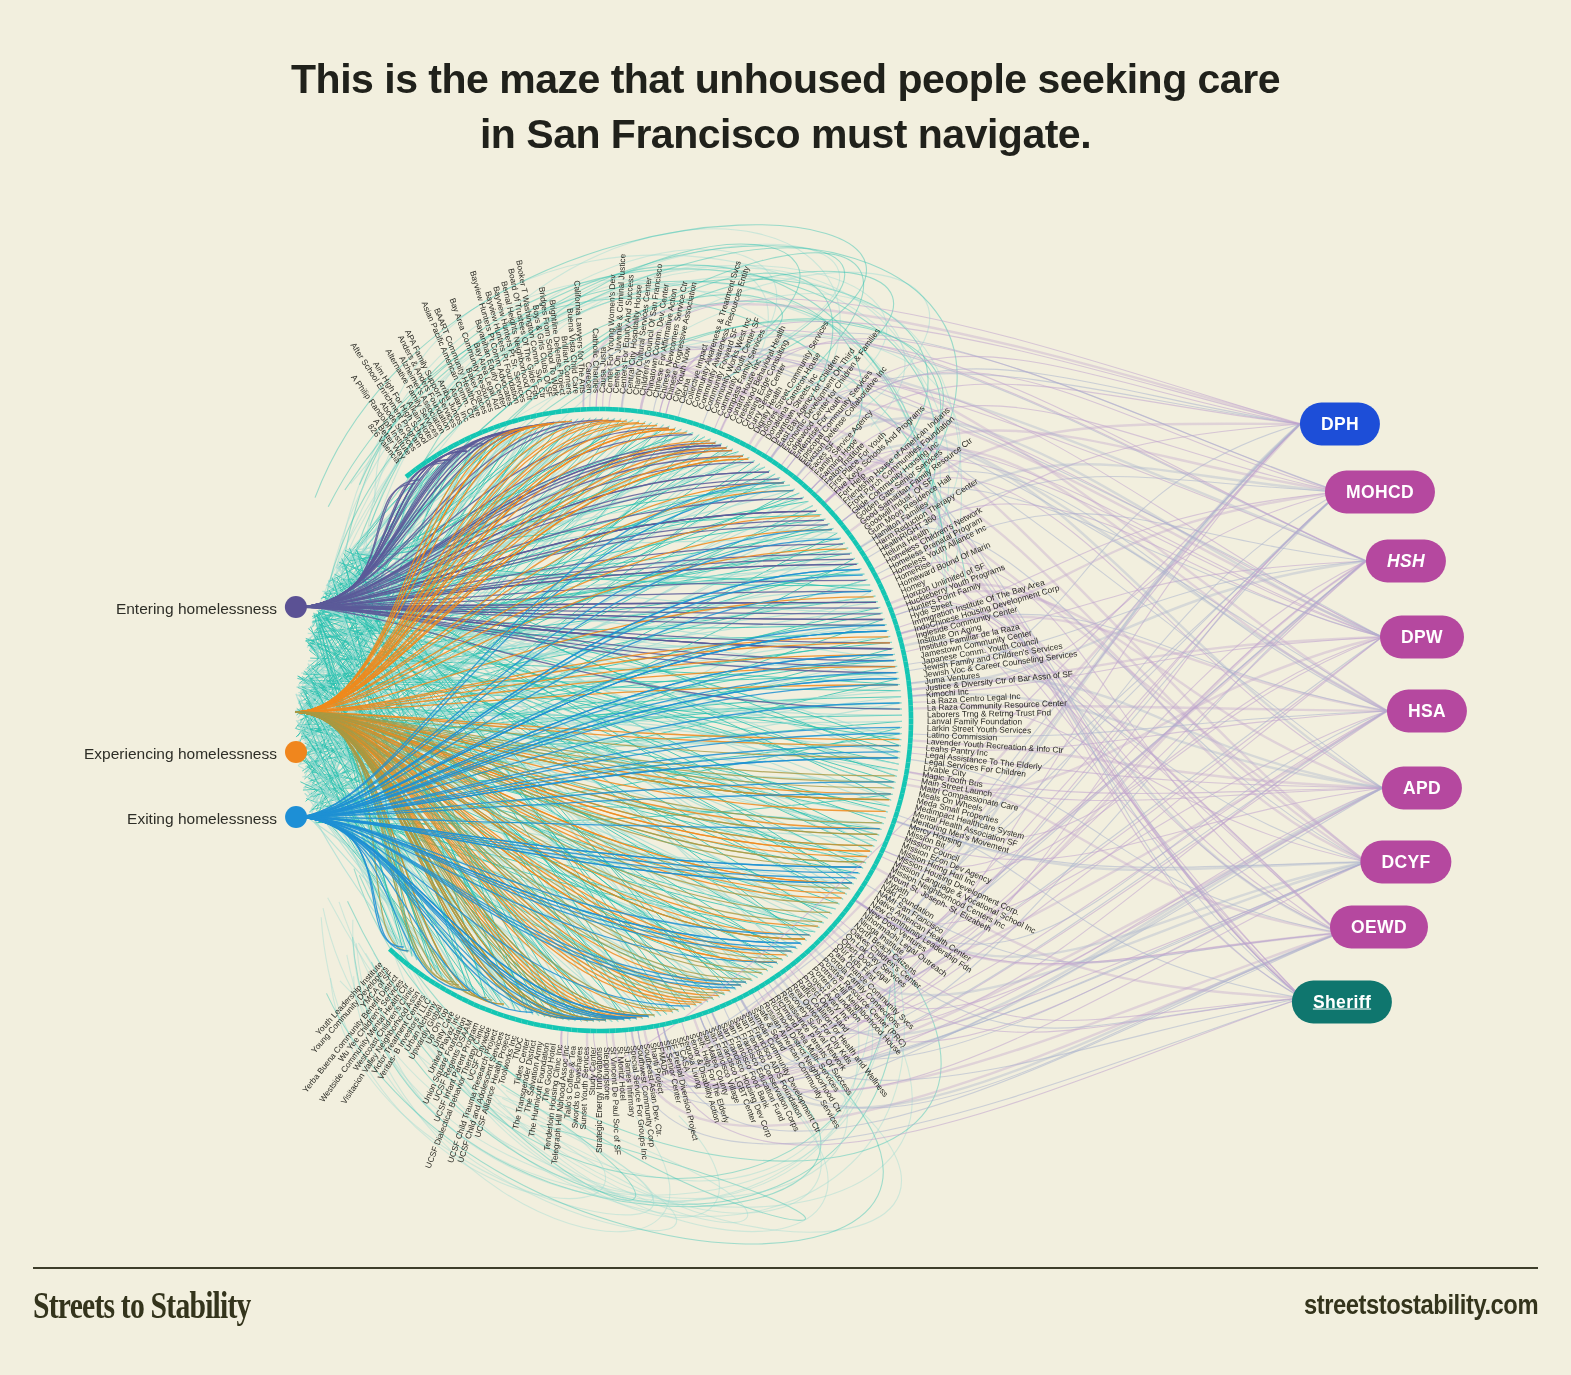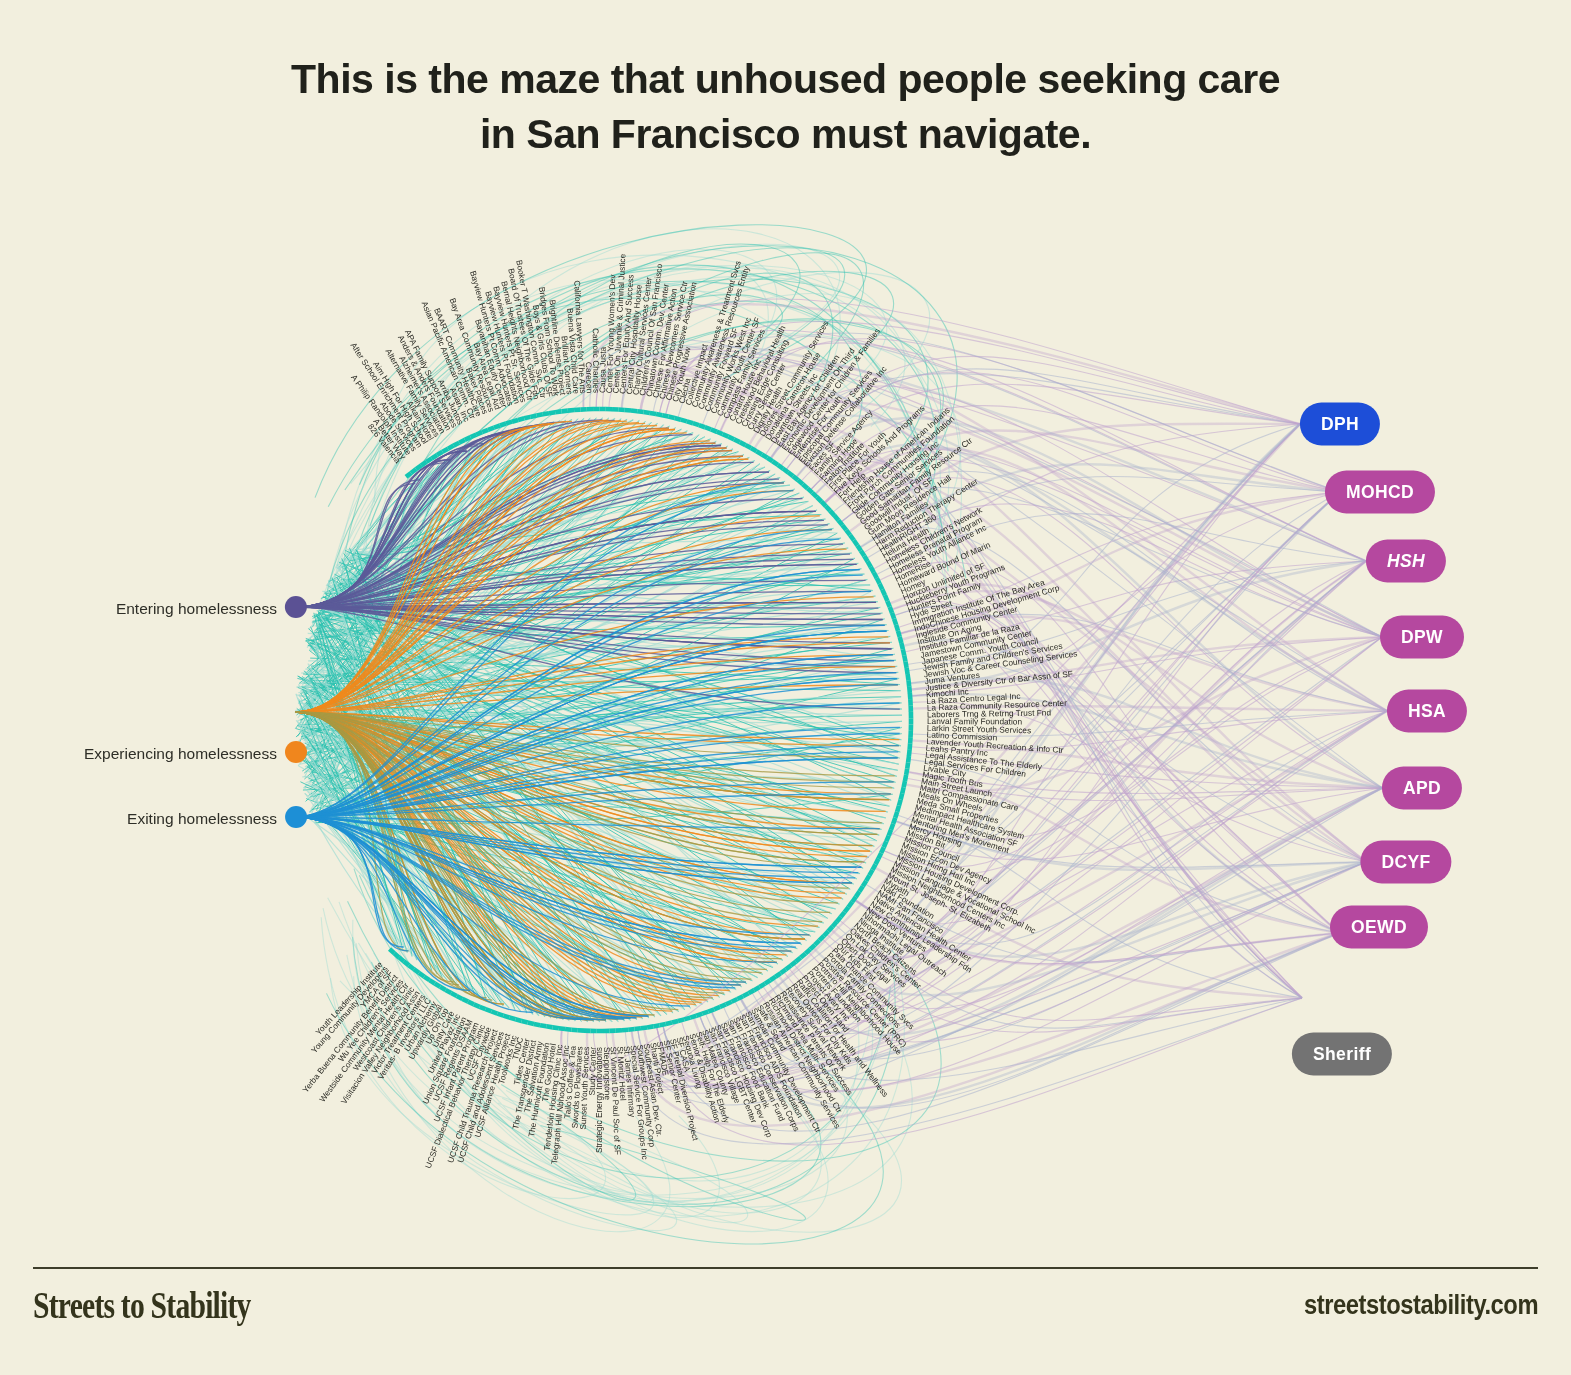--- a/index.html
+++ b/index.html
@@ -1406,19 +1406,19 @@
     </div>
   <div id="pills">
       <div class="pill" style="background: #1d4ed8; left: 1340px; top: 424px;">DPH</div>
       <div class="pill" style="background: rgb(181, 72, 159); left: 1380px; top: 492px;">MOHCD</div>
       <div class="pill" style="background: rgb(181, 72, 159); left: 1406px; top: 561px; font-style: italic;">HSH</div>
       <div class="pill" style="background: rgb(181, 72, 159); left: 1422px; top: 637px;">DPW</div>
       <div class="pill" style="background: rgb(181, 72, 159); left: 1427px; top: 711px;">HSA</div>
       <div class="pill" style="background: rgb(181, 72, 159); left: 1422px; top: 788px;">APD</div>
       <div class="pill" style="background: rgb(181, 72, 159); left: 1406px; top: 862px; text-align: right;">DCYF</div>
       <div class="pill" style="background: rgb(181, 72, 159); left: 1379px; top: 927px;">OEWD</div>
-      <div class="pill" style="background: #737373; left: 1342px; top: 1054px;">Sheriff</div>
+      <div class="pill" style="background: #0f766e; left: 1342px; top: 1002px; text-decoration: underline;">Sheriff</div>
     </div>
 
   <div class="footer-rule"></div>
   <div class="brand">Streets to Stability</div>
   <div class="site">streetstostability.com</div>
 </div>
 
 </body></html>

